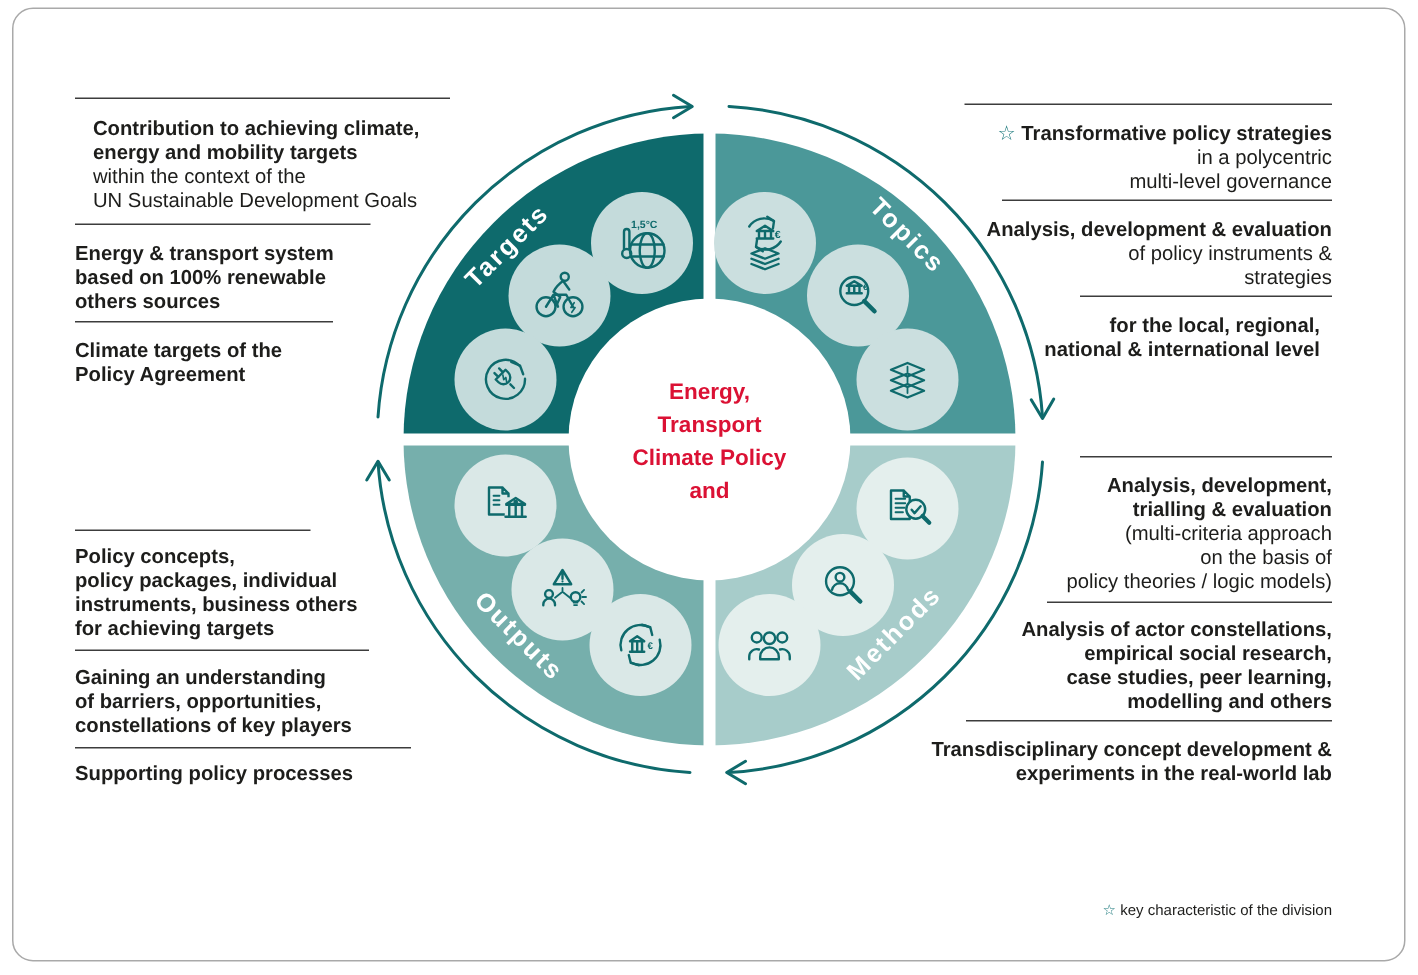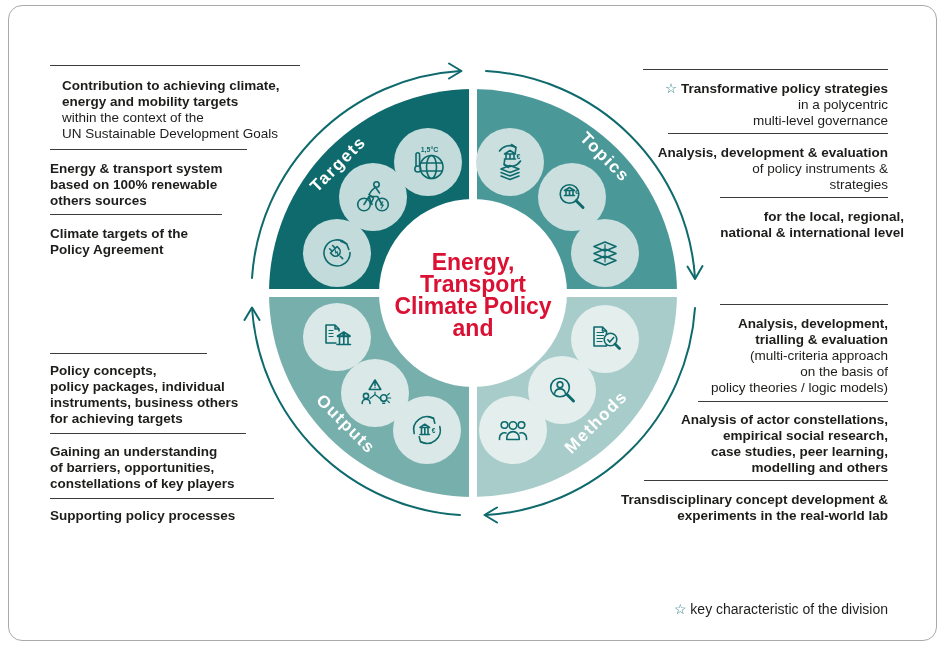--- a/index.html
+++ b/index.html
@@ -13,23 +13,23 @@
     background:#fff;border:1.5px solid #a9a9a9;border-radius:14px;
   }
   .rule{position:absolute;height:0;border-top:1.5px solid #3c3c3c;}
   .tb{position:absolute;font-size:13.5px;line-height:16px;white-space:nowrap;}
   .tb.right{text-align:right;}
   .b{font-weight:bold;}
   .star{color:#1f7b7e;font-weight:normal;}
   .diagram{position:absolute;left:238px;top:58px;width:470px;height:470px;}
   .center-title{
     position:absolute;left:373px;top:251px;width:200px;text-align:center;
-    font-weight:bold;font-size:23px;line-height:22px;color:#db1134;
-  }
-  .footnote{position:absolute;top:601px;left:600px;width:288px;text-align:right;font-size:14px;}
+    font-weight:bold;font-size:15px;line-height:22px;color:#db1134;
+  }
+  .footnote{position:absolute;top:601px;left:600px;width:288px;text-align:right;font-size:10px;}
   .qlabel{
     fill:#ffffff;font-weight:bold;font-size:17px;letter-spacing:1.5px;
     text-anchor:middle;font-family:"Liberation Sans",sans-serif;
   }
   .icon{stroke:#0e6a6c;fill:none;stroke-width:1.6;stroke-linecap:round;stroke-linejoin:round;}
   .itxt{fill:#0e6a6c;stroke:none;font-weight:bold;font-family:"Liberation Sans",sans-serif;}
   .arrows{stroke:#0e6a6c;fill:none;stroke-width:2;stroke-linecap:round;stroke-linejoin:round;}
 </style>
 </head>
 <body>
@@ -85,21 +85,21 @@
 </div>
 
 <div class="rule" style="left:668px;top:133px;width:220px;"></div>
 <div class="tb right" style="left:600px;top:145px;width:288px;">
   <div class="b">Analysis, development &amp; evaluation</div>
   <div>of policy instruments &amp;</div>
   <div>strategies</div>
 </div>
 
 <div class="rule" style="left:720px;top:197px;width:168px;"></div>
-<div class="tb right" style="left:616px;top:209px;width:288px;">
+<div class="tb right" style="left:592px;top:209px;width:288px;">
   <div class="b">for the local, regional,</div>
   <div class="b">national &amp; international level</div>
 </div>
 
 <div class="rule" style="left:720px;top:304px;width:168px;"></div>
 <div class="tb right" style="left:600px;top:316px;width:288px;">
   <div class="b">Analysis, development,</div>
   <div class="b">trialling &amp; evaluation</div>
   <div>(multi-criteria approach</div>
   <div>on the basis of</div>

